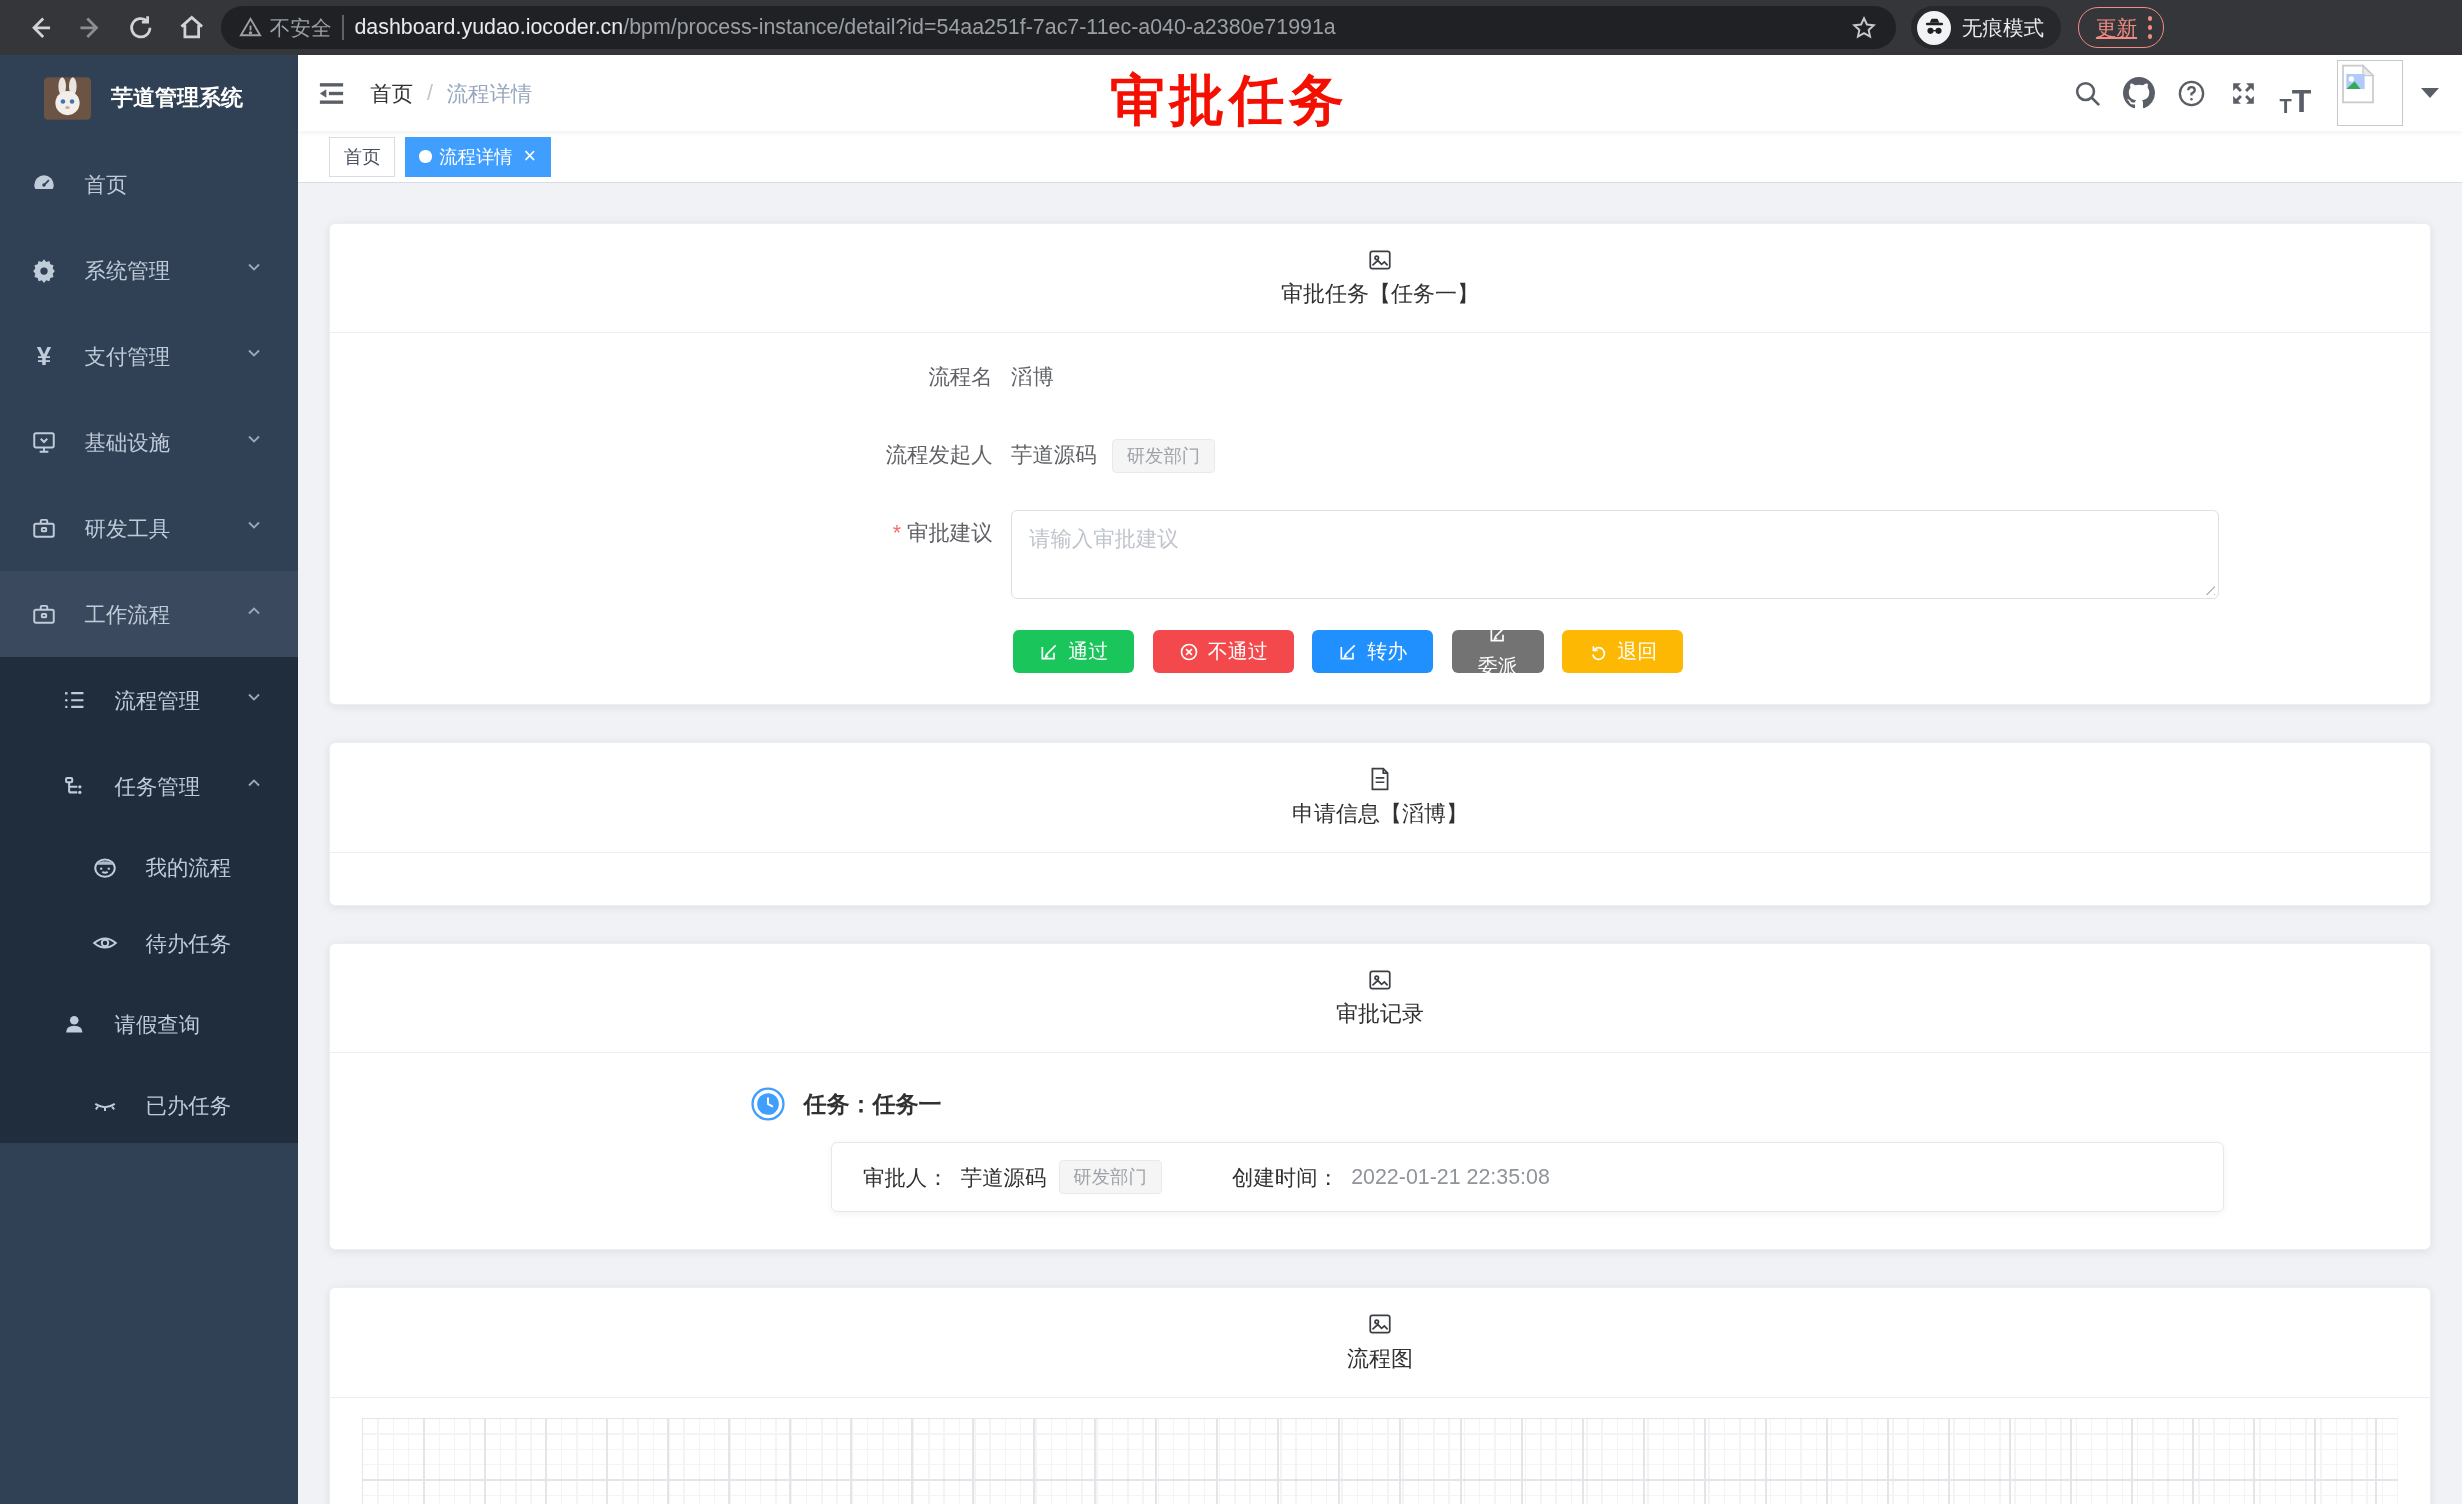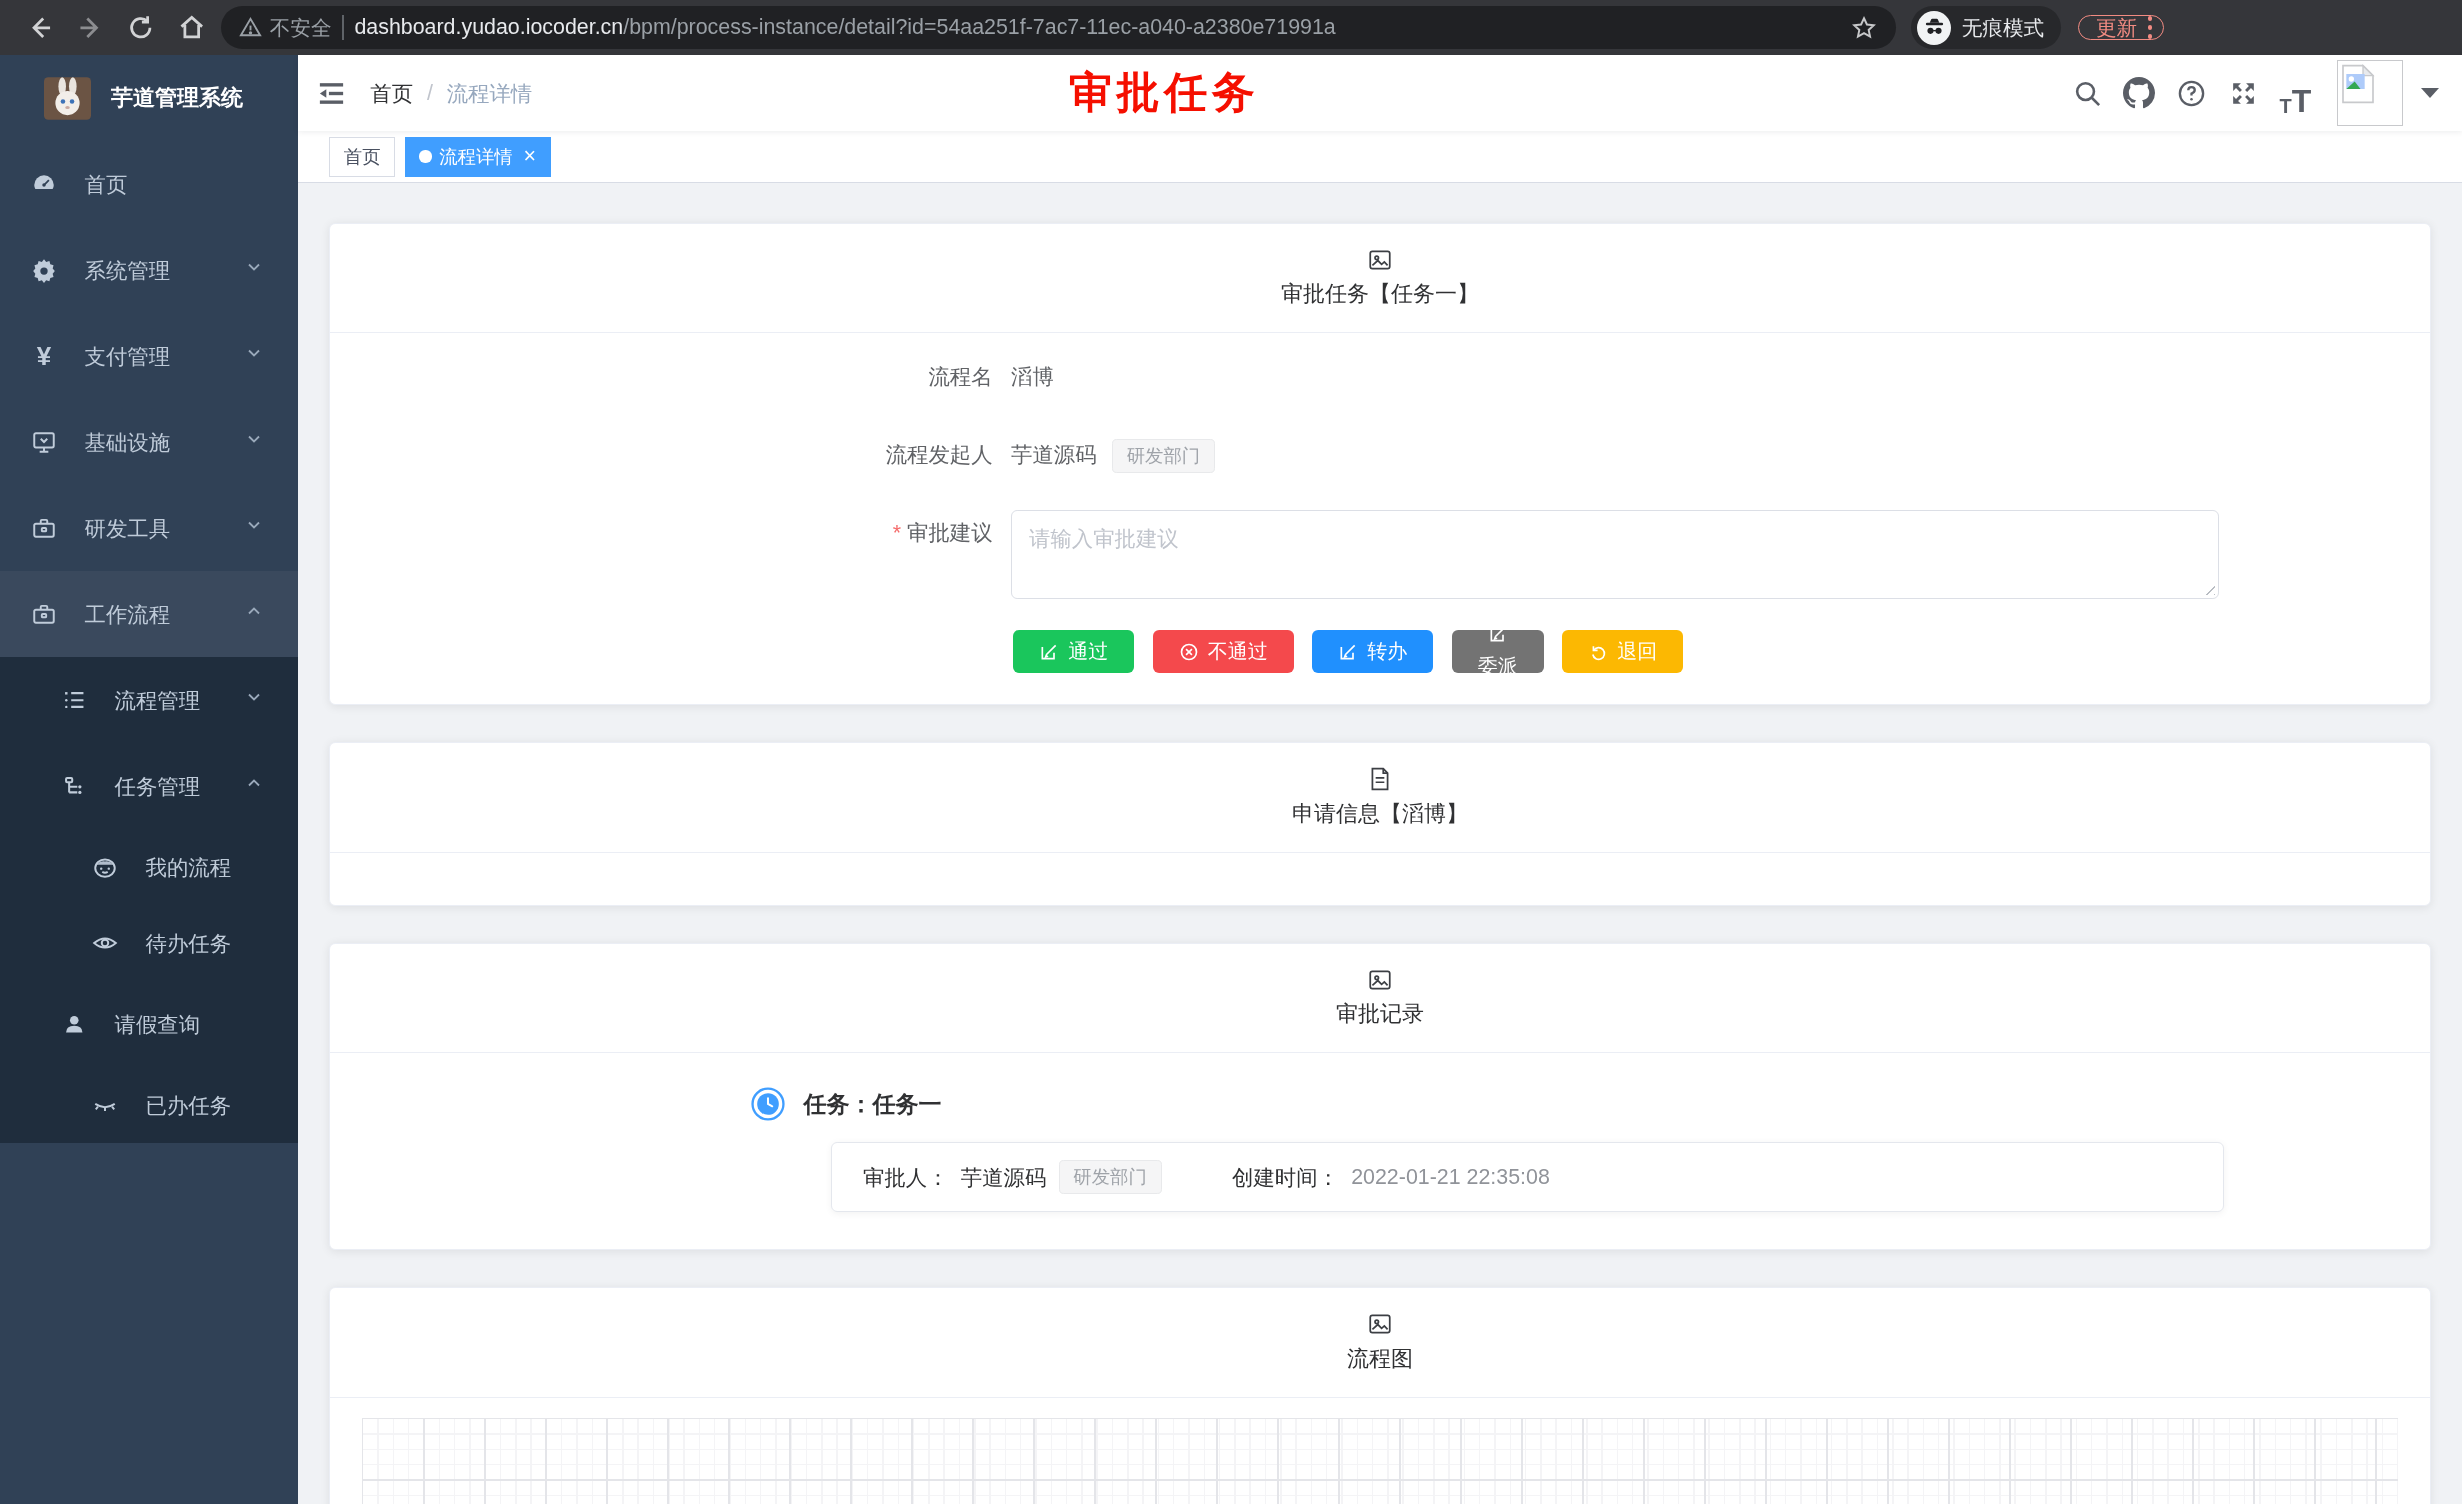--- a/index.html
+++ b/index.html
@@ -12,21 +12,21 @@
   .nav-ic.dim { color:#8c8d90; }
   .url-pill { flex:0 0 auto; width:1675px; height:43px; background:#202124; border-radius:21.4px; display:flex; align-items:center; padding:0 18.4px; gap:10.7px; }
   .url-warn { display:flex; align-items:center; gap:7.6px; color:#9aa0a6; font-size:20.6px; }
   .url-sep { width:1.5px; height:24.5px; background:#5f6368; }
   .url-text { font-size:21.4px; white-space:nowrap; overflow:hidden; flex:1; }
   .url-host { color:#e8eaed; }
   .url-path { color:#9aa0a6; }
   .incog-pill { height:43px; background:#27282b; border-radius:21.4px; display:flex; align-items:center; gap:10.7px; padding:0 17px 0 6.1px; margin-left:7.6px; }
   .incog-circle { width:34px; height:34px; border-radius:50%; background:#f1f3f4; display:flex; align-items:center; justify-content:center; }
   .incog-label { color:#e8eaed; font-size:20.6px; white-space:nowrap; }
-  .update-pill { height:25px; border:1.5px solid #f28b82; border-radius:20px; display:flex; align-items:center; gap:10.7px; padding:0 10.7px 0 17px; margin-left:9.2px; color:#f28b82; }
+  .update-pill { height:41px; border:1.5px solid #f28b82; border-radius:20px; display:flex; align-items:center; gap:10.7px; padding:0 10.7px 0 17px; margin-left:9.2px; color:#f28b82;text-decoration:underline; }
   .update-label { font-size:20.6px; white-space:nowrap; }
   .kebab { display:flex; flex-direction:column; gap:4.6px; }
   .kebab i { width:4.6px; height:4.6px; border-radius:50%; background:#f28b82; }
 
   
   .app { display:flex; height:1450px; }
   .sidebar { width:298px; background:#304156; flex:0 0 auto; display:flex; flex-direction:column; overflow:hidden; }
   .logo-row { height:86px; display:flex; align-items:center; padding-left:44px; gap:20px; }
   .logo-img { width:47px; height:43px; border-radius:4.6px; overflow:hidden; flex:0 0 auto; }
   .logo-title { color:#fff; font-weight:bold; font-size:22px; white-space:nowrap; }
@@ -39,21 +39,21 @@
   .submenu .menu-item.lvl3 { padding-left:92px; height:76px; }
   .mi-yen { font-size:26px; font-weight:bold; color:#c0ccda; }
 
   
   .main { flex:1; display:flex; flex-direction:column; background:#f0f2f5; position:relative; }
   .navbar { height:76px; background:#fff; display:flex; align-items:center; padding:0 23px 0 15.3px; box-shadow:0 1.5px 6.1px rgba(0,21,41,.08); position:relative; z-index:3; }
   .hamburger { width:37px; height:37px; display:flex; align-items:center; justify-content:center; color:#5a5e66; }
   .breadcrumb { display:flex; align-items:center; gap:13.8px; margin-left:20px; font-size:21.4px; }
   .bc-sep { color:#c0c4cc; }
   .bc-last { color:#97a8be; }
-  .annotation { position:absolute; left:771px; top:9.2px; color:#f50f00; font-size:43px; font-weight:bold; font-family:"Liberation Serif","DejaVu Serif",serif; letter-spacing:4.6px; white-space:nowrap; z-index:5; }
+  .annotation { position:absolute; left:812px; top:9.2px; color:#f50f00; font-size:55px; font-weight:bold; font-family:"Liberation Serif","DejaVu Serif",serif; letter-spacing:4.6px; white-space:nowrap; z-index:5; }
   .nav-right { margin-left:auto; display:flex; align-items:center; gap:6.1px; }
   .hd-ic { width:46px; height:46px; display:flex; align-items:center; justify-content:center; color:#5a5e66; }
   .font-ic { display:flex; align-items:flex-end; color:#5a5e66; font-weight:bold; }
   .font-ic .small-t { font-size:20px; line-height:20px; }
   .font-ic .big-t { font-size:32px; line-height:29px; }
   .avatar-box { width:66px; height:66px; border:1.5px solid #c8c9cc; background:#fff; margin:0 7.6px 0 12.2px; display:flex; align-items:flex-start; justify-content:flex-start; padding:3.1px; }
   .caret-down { width:0; height:0; border-left:9.2px solid transparent; border-right:9.2px solid transparent; border-top:10.7px solid #5a5e66; margin-left:4.6px; }
 
   .tags-bar { height:52px; background:#fff; border-bottom:1.5px solid #d8dce5; display:flex; align-items:center; padding-left:31px; gap:9.2px; position:relative; z-index:2; }
   .tag-view { height:40px; display:flex; align-items:center; padding:0 13.8px; border:1.5px solid #d8dce5; background:#fff; color:#495060; font-size:18.4px; gap:7.6px; cursor:pointer; }

